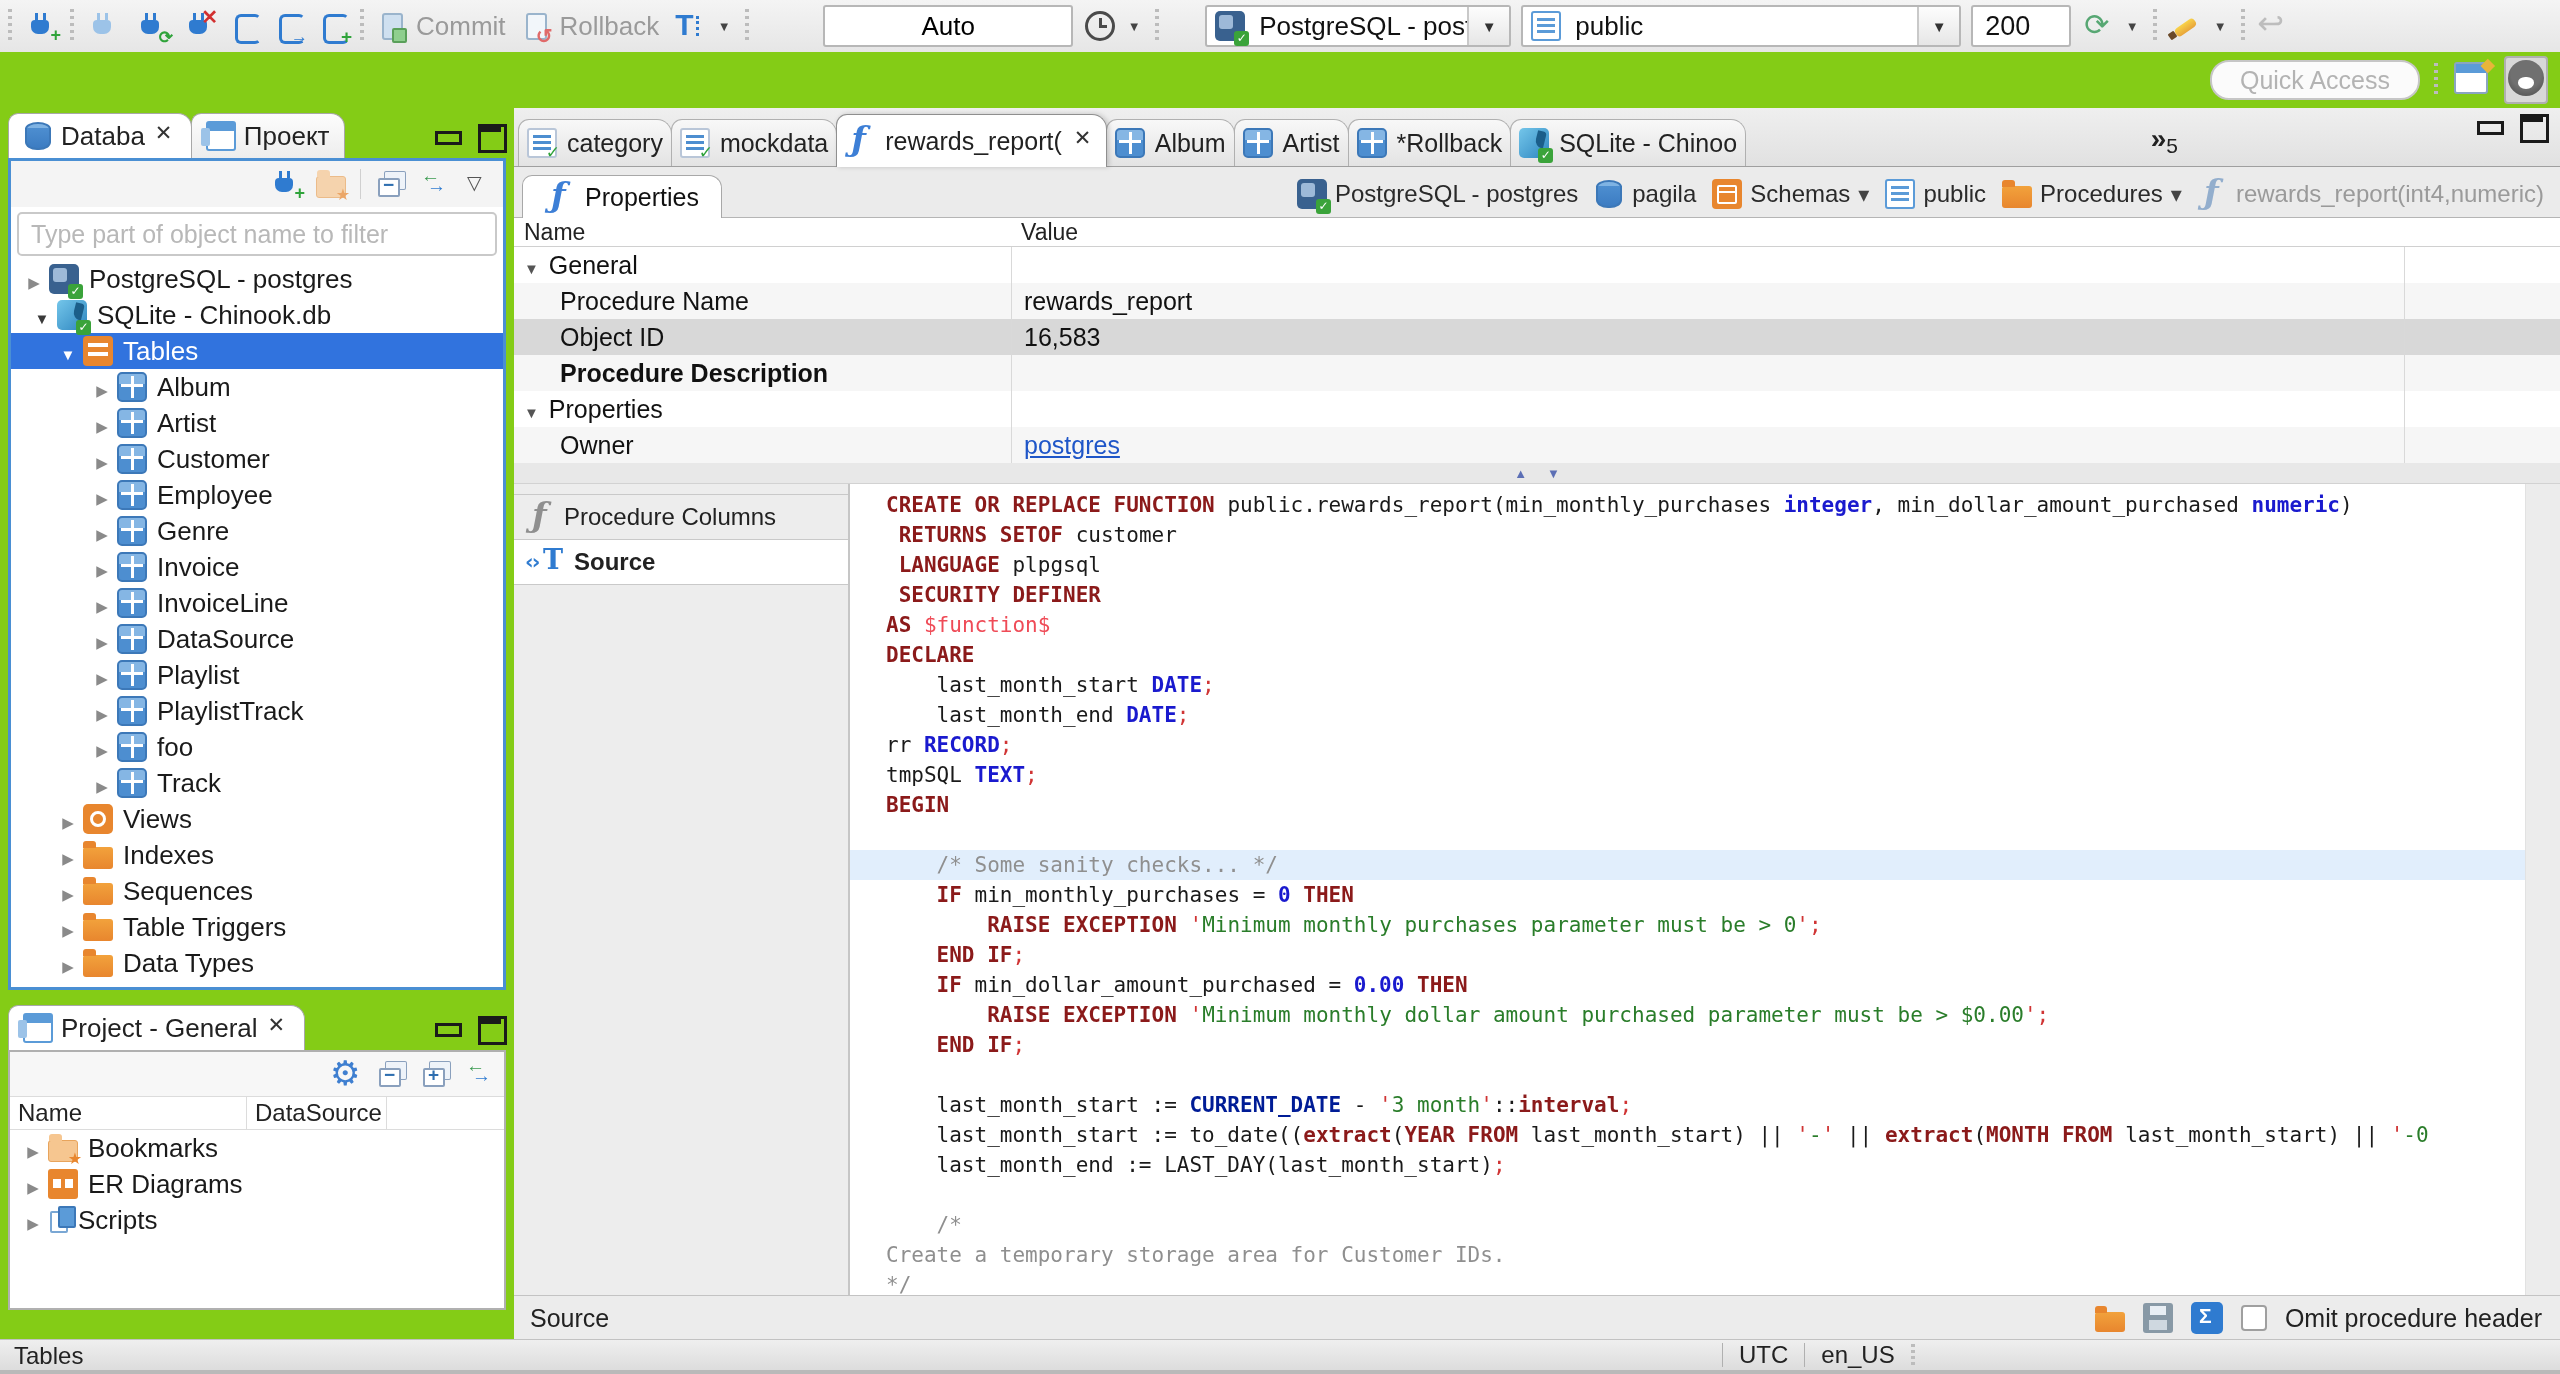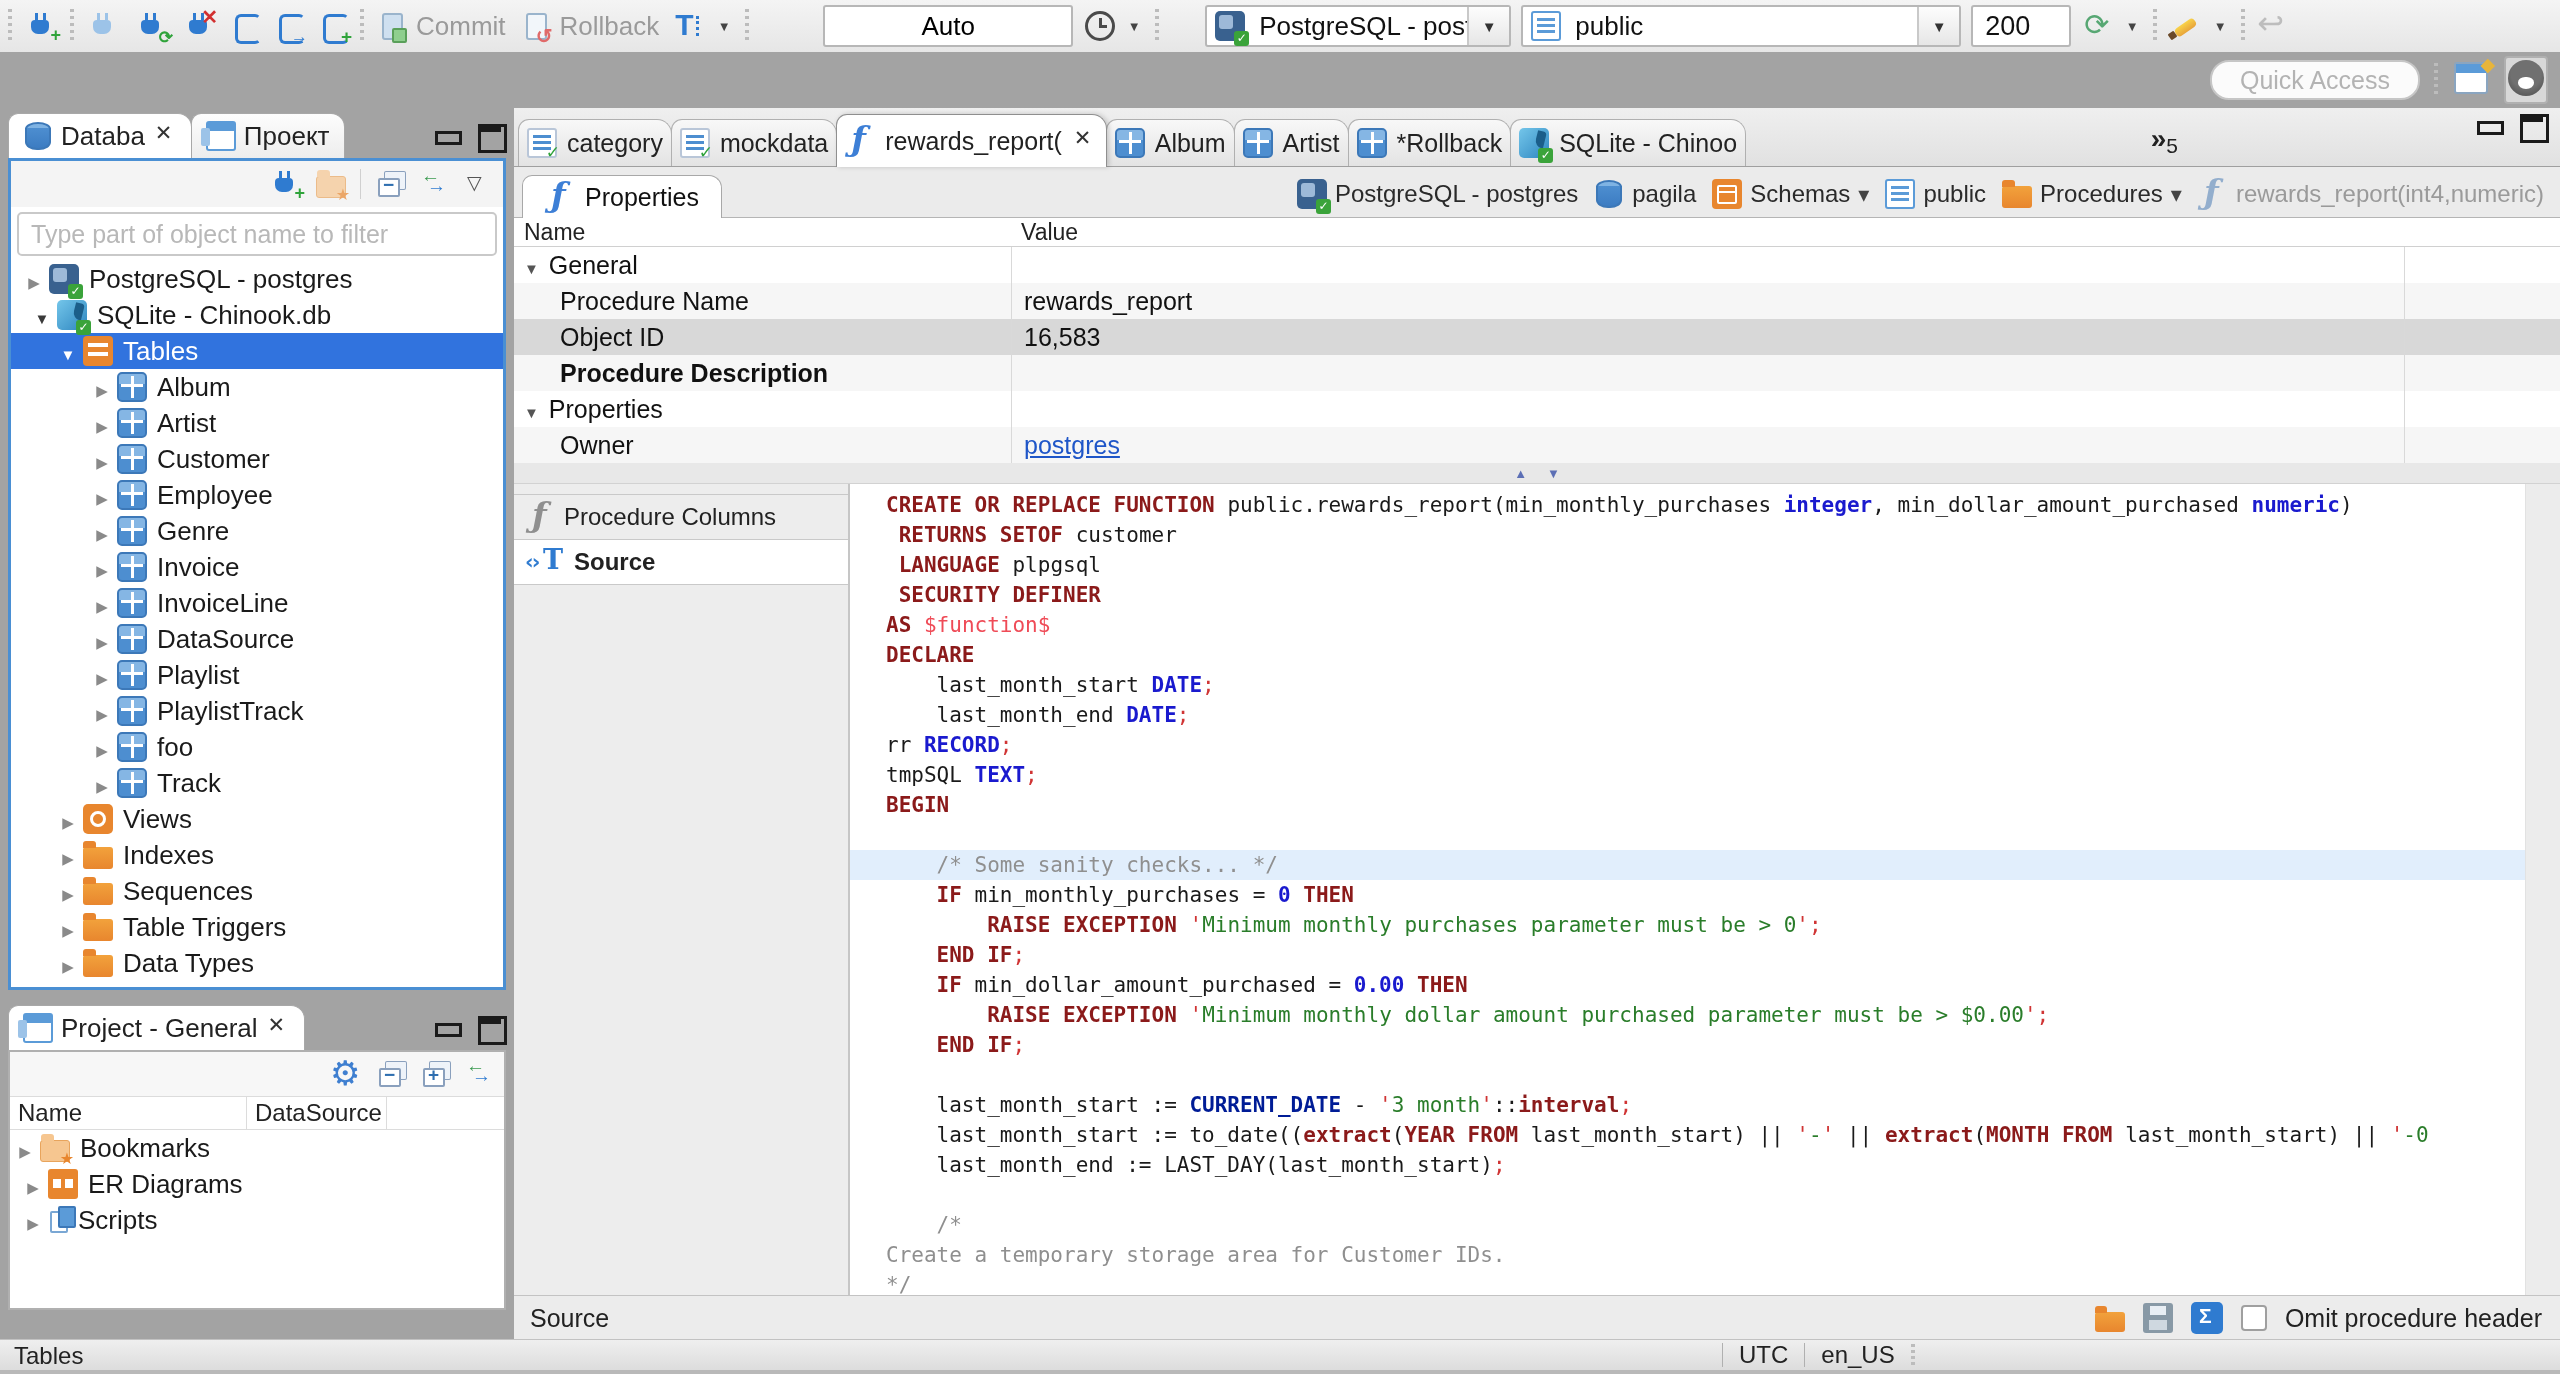--- a/index.html
+++ b/index.html
@@ -1,17 +1,17 @@
 <!DOCTYPE html>
 <html><head>
 <meta charset="utf-8">
 <style>
   html,body{margin:0;padding:0}
   body{width:2560px;height:1374px;font-family:"Liberation Sans","DejaVu Sans",sans-serif;background:#e9e9e9;overflow:hidden}
-  .app{position:relative;width:2560px;height:1374px;overflow:hidden;background:#a3a3a3}
+  .app{position:relative;width:2560px;height:1374px;overflow:hidden;background:#84cc16}
 
   
   .ic{position:relative;display:inline-block;width:30px;height:30px;flex:none;box-sizing:border-box}
   i.bg{position:absolute;font-style:normal;font-weight:bold}
 
   
   .ic-table{background:linear-gradient(180deg,#85b6e4 0 38%,#4d8ed0 38% 100%);border:2px solid #3c78b8;border-radius:5px}
   .ic-table::before{content:"";position:absolute;left:2px;right:2px;top:38%;height:3px;background:#fff}
   .ic-table::after{content:"";position:absolute;top:2px;bottom:2px;left:46%;width:3px;background:#fff}
   
@@ -494,21 +494,21 @@
         <span class="ic ic-collapse"></span>
         <span class="ic ic-expand"></span>
         <span class="ic ic-link"></span>
       </div>
       <div class="projhead">
         <span>Name</span>
         <span>DataSource</span>
         <span></span>
       </div>
       <div class="treewrap" id="proj-tree">
-          <div class="trow" style="">
+          <div class="trow" style="padding-left: 8px;">
             <span class="exp exp-c"></span>
             <span class="ic ic-bookmarks"></span>
             <span class="tlabel2">Bookmarks</span>
           </div>
           <div class="trow" style="padding-left: 8px;">
             <span class="exp exp-c"></span>
             <span class="ic ic-er"></span>
             <span class="tlabel2">ER Diagrams</span>
           </div>
           <div class="trow" style="padding-left: 8px;">

